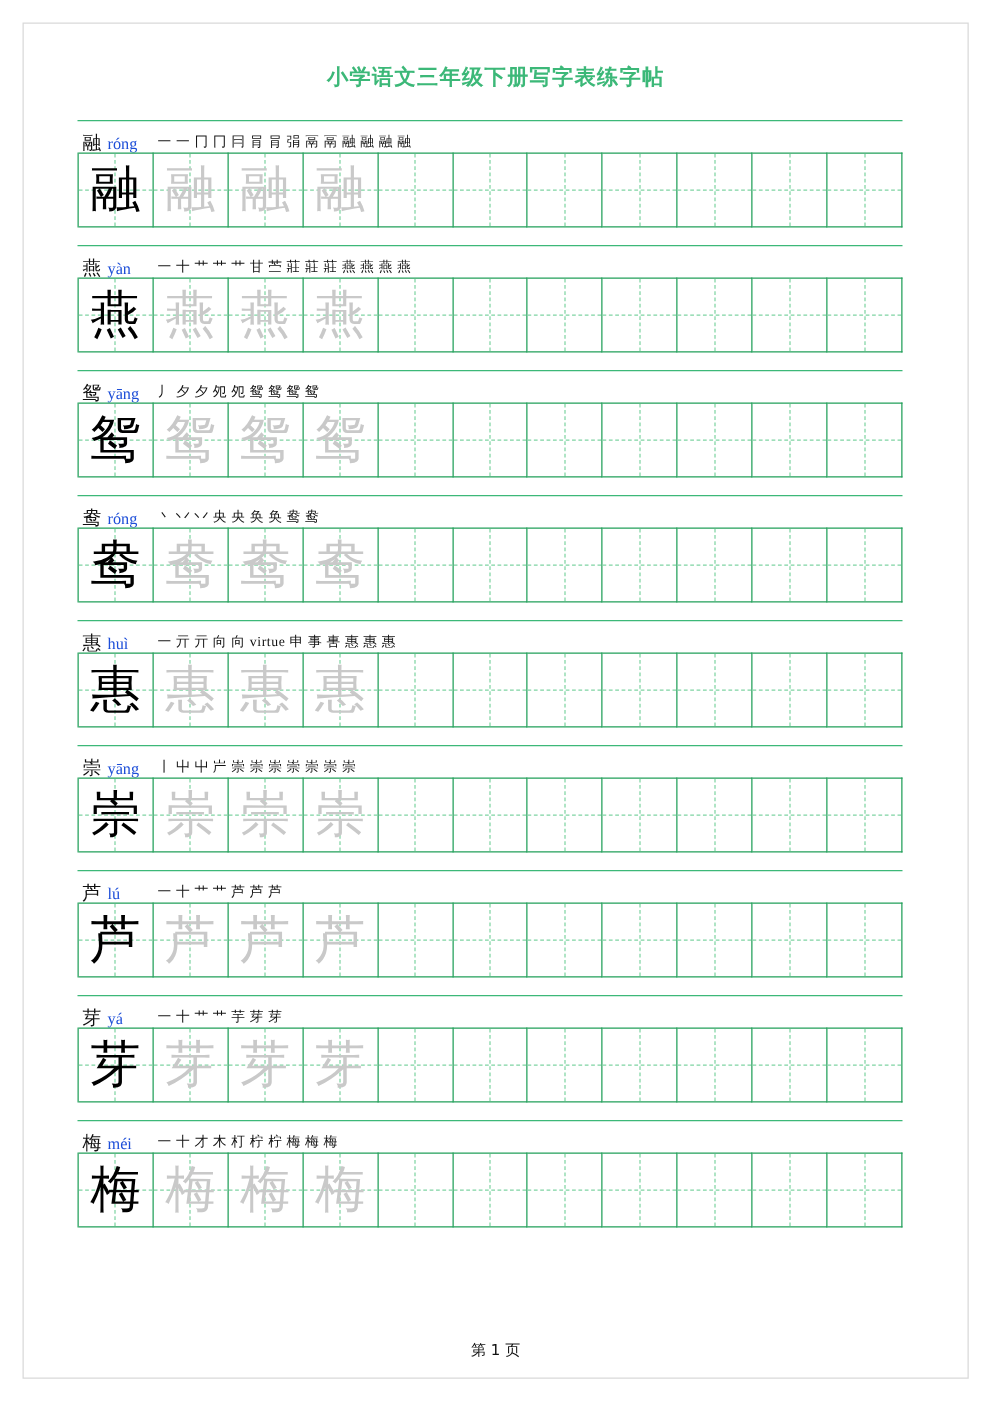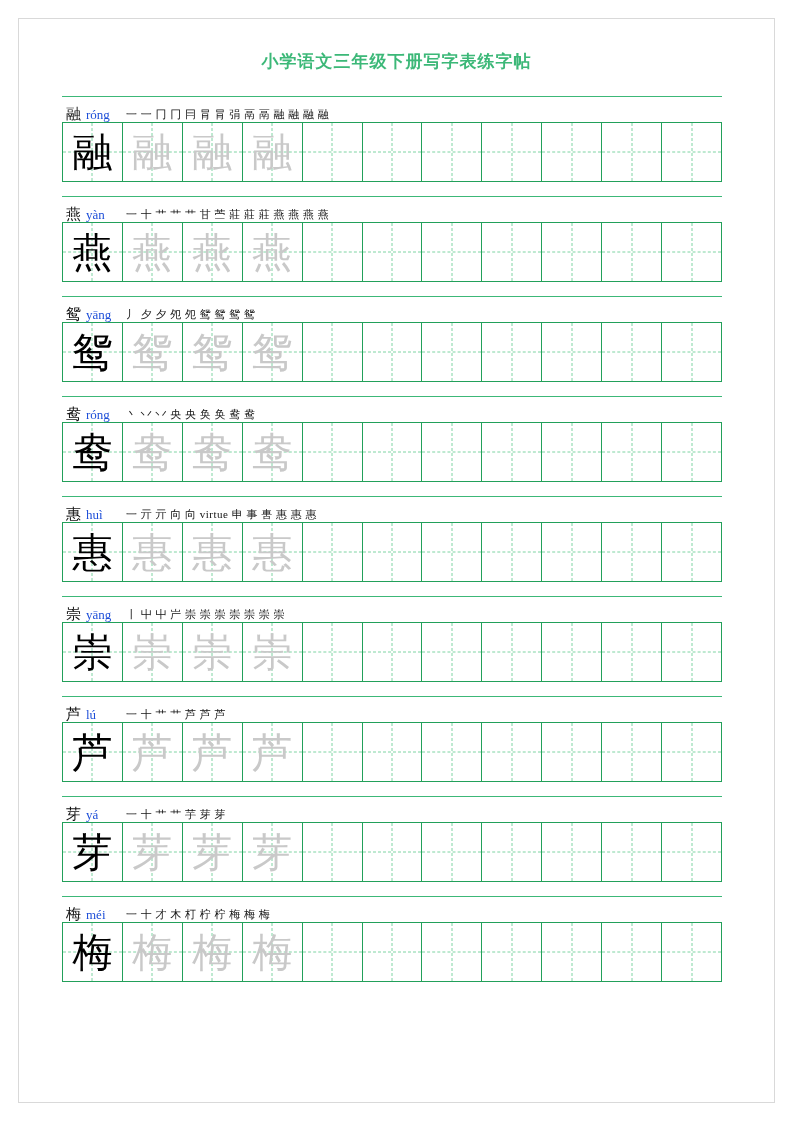--- a/index.html
+++ b/index.html
@@ -406,13 +406,14 @@
           <div class="cell"></div>
           <div class="cell"></div>
           <div class="cell"></div>
           <div class="cell"></div>
           <div class="cell"></div>
           <div class="cell"></div>
         </div>
       </div>
     </div>
 
+  <div class="footer">第 1 页</div>
 </div>
 
 </body></html>

